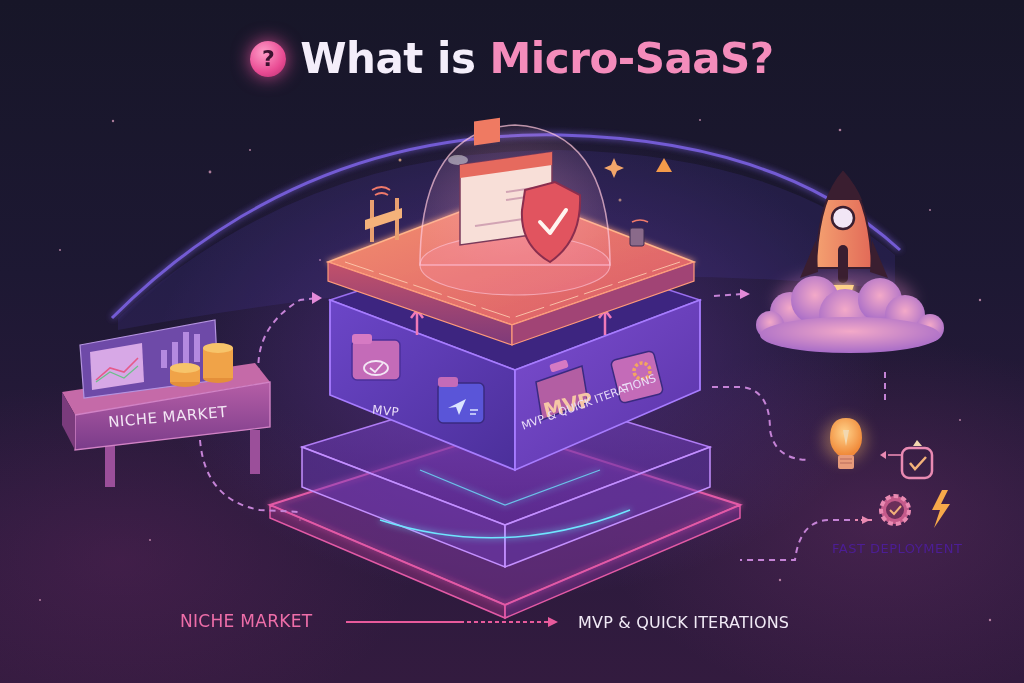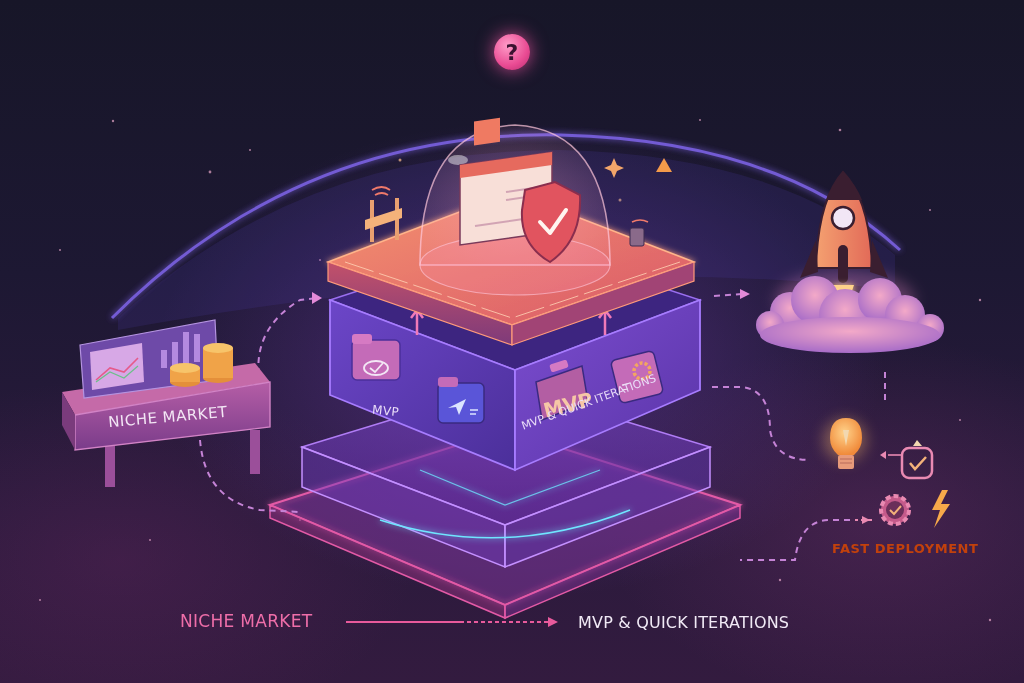--- a/index.html
+++ b/index.html
@@ -36,21 +36,21 @@
 
   
   .lbl { position: absolute; white-space: nowrap; font-family: "DejaVu Sans", sans-serif; }
   .niche-sign {
     left: 108px; top: 408px; font-size: 15px; color: #f3e6f5; letter-spacing: 0.5px;
     transform: rotate(-5deg);
   }
   .mvp-left { left: 372px; top: 404px; font-size: 12px; color: #e9dcf8; letter-spacing: 0.5px; transform: rotate(6deg); }
   .mvp-card { left: 543px; top: 393px; font-size: 20px; font-weight: bold; color: #f6c7a6; transform: rotate(-14deg); }
   .mvp-quick { left: 522px; top: 420px; font-size: 11px; color: #e9dcf8; transform: rotate(-20deg); transform-origin: left; }
-  .fast-deploy { left: 832px; top: 541px; font-size: 13px; color: #c2410c; letter-spacing: 0.5px; font-weight: bold; }
+  .fast-deploy { left: 832px; top: 541px; font-size: 13px; color: #4c1d95; letter-spacing: 0.5px; }
   .bottom-left { left: 180px; top: 611px; font-size: 17px; color: #ee6ea9; letter-spacing: 0.3px; }
   .bottom-right { left: 578px; top: 613px; font-size: 16px; color: #f1eaf6; letter-spacing: 0.2px; }
 </style>
 </head>
 <body>
 
 <div class="stage">
 
   <svg class="scene" viewBox="0 0 1024 683">
     <defs>
@@ -294,20 +294,23 @@
 
     <g>
       <path d="M 346 622 L 460 622" stroke="#e85a9c" stroke-width="1.8"></path>
       <path d="M 460 622 L 548 622" stroke="#e85a9c" stroke-width="1.8" stroke-dasharray="4 3"></path>
       <path d="M 548 617 L 558 622 L 548 627 Z" fill="#e85a9c"></path>
     </g>
   </svg>
 
   <div class="title">
     <div class="title-q">?</div>
+    <div class="title-text">
+      <span>What is </span><span class="accent">Micro-SaaS?</span>
+    </div>
   </div>
 
   <div class="lbl niche-sign">NICHE MARKET</div>
   <div class="lbl mvp-left">MVP</div>
   <div class="lbl mvp-card">MVP</div>
   <div class="lbl mvp-quick">MVP &amp; QUICK ITERATIONS</div>
   <div class="lbl fast-deploy">FAST DEPLOYMENT</div>
 
   <div class="lbl bottom-left">NICHE MARKET</div>
   <div class="lbl bottom-right">MVP &amp; QUICK ITERATIONS</div>

